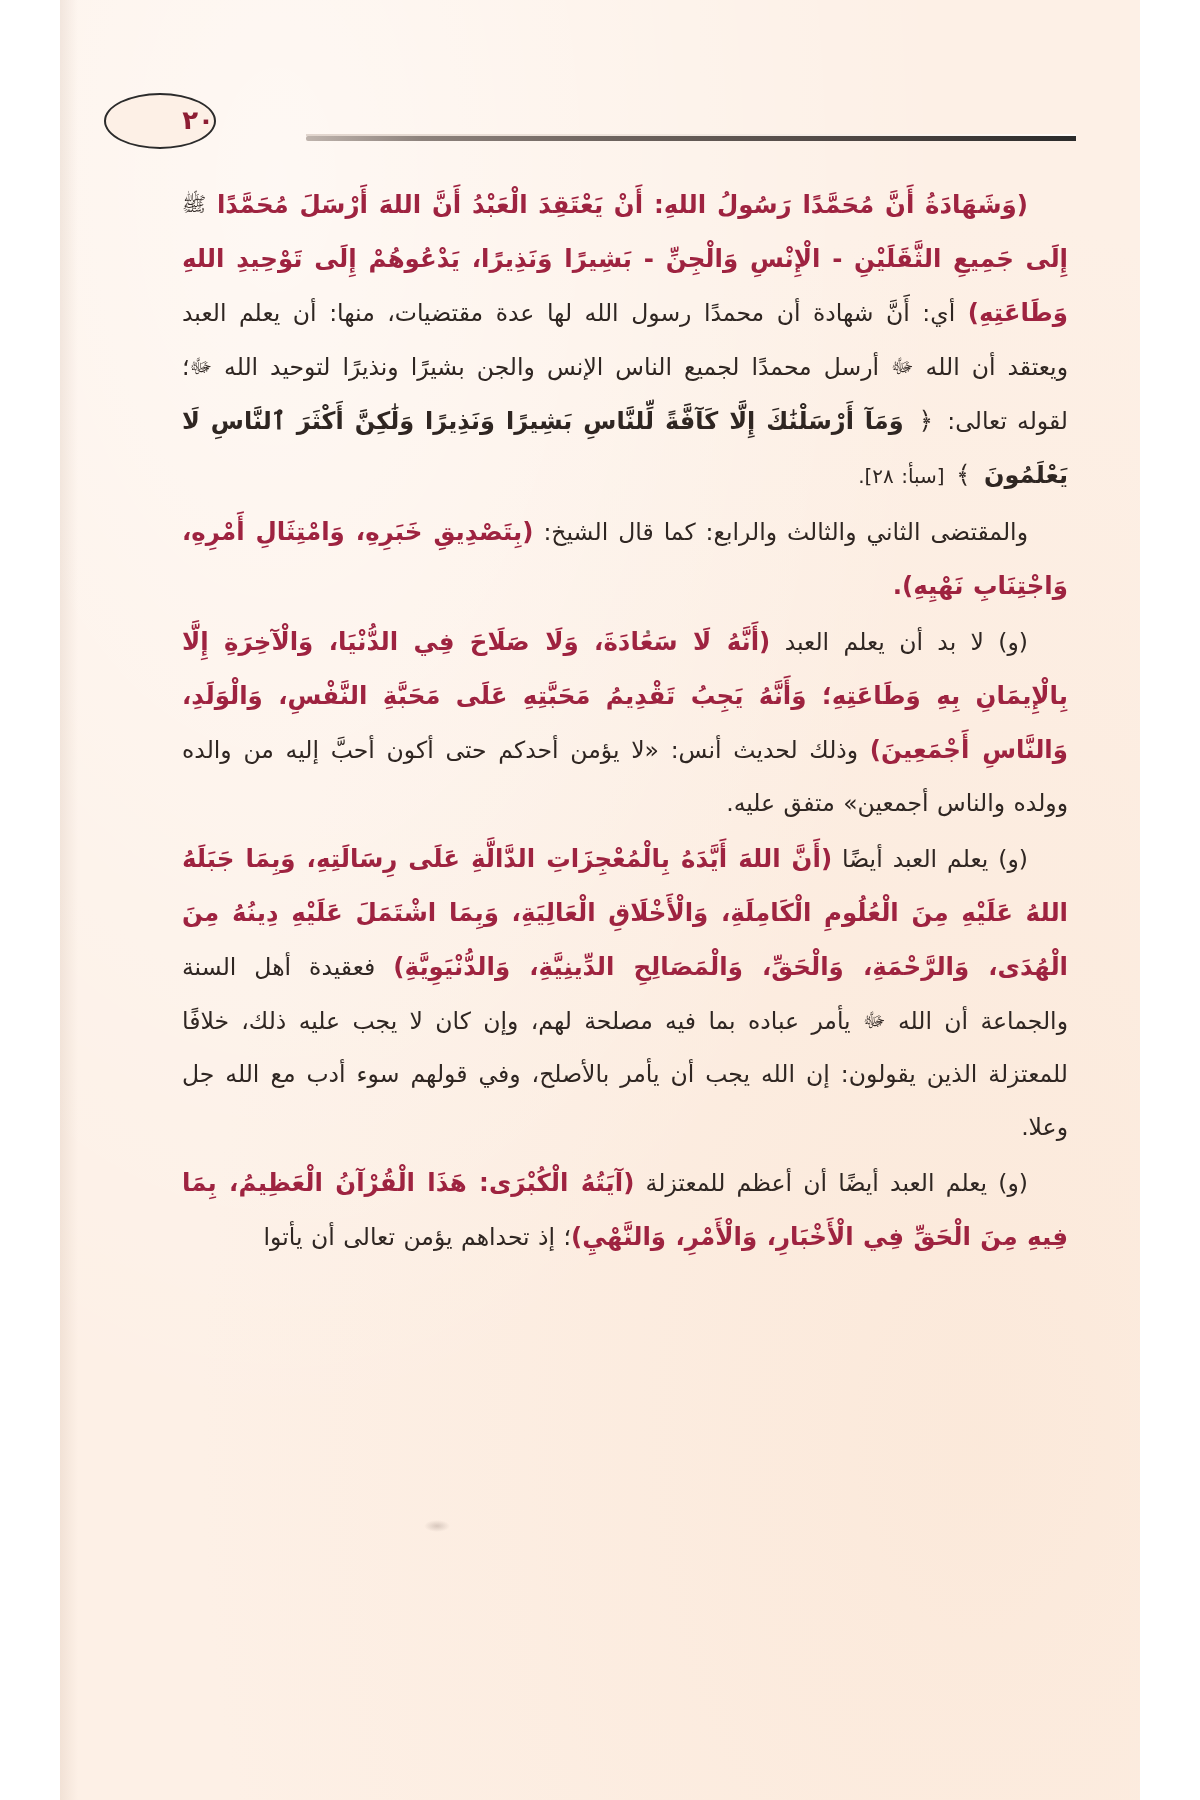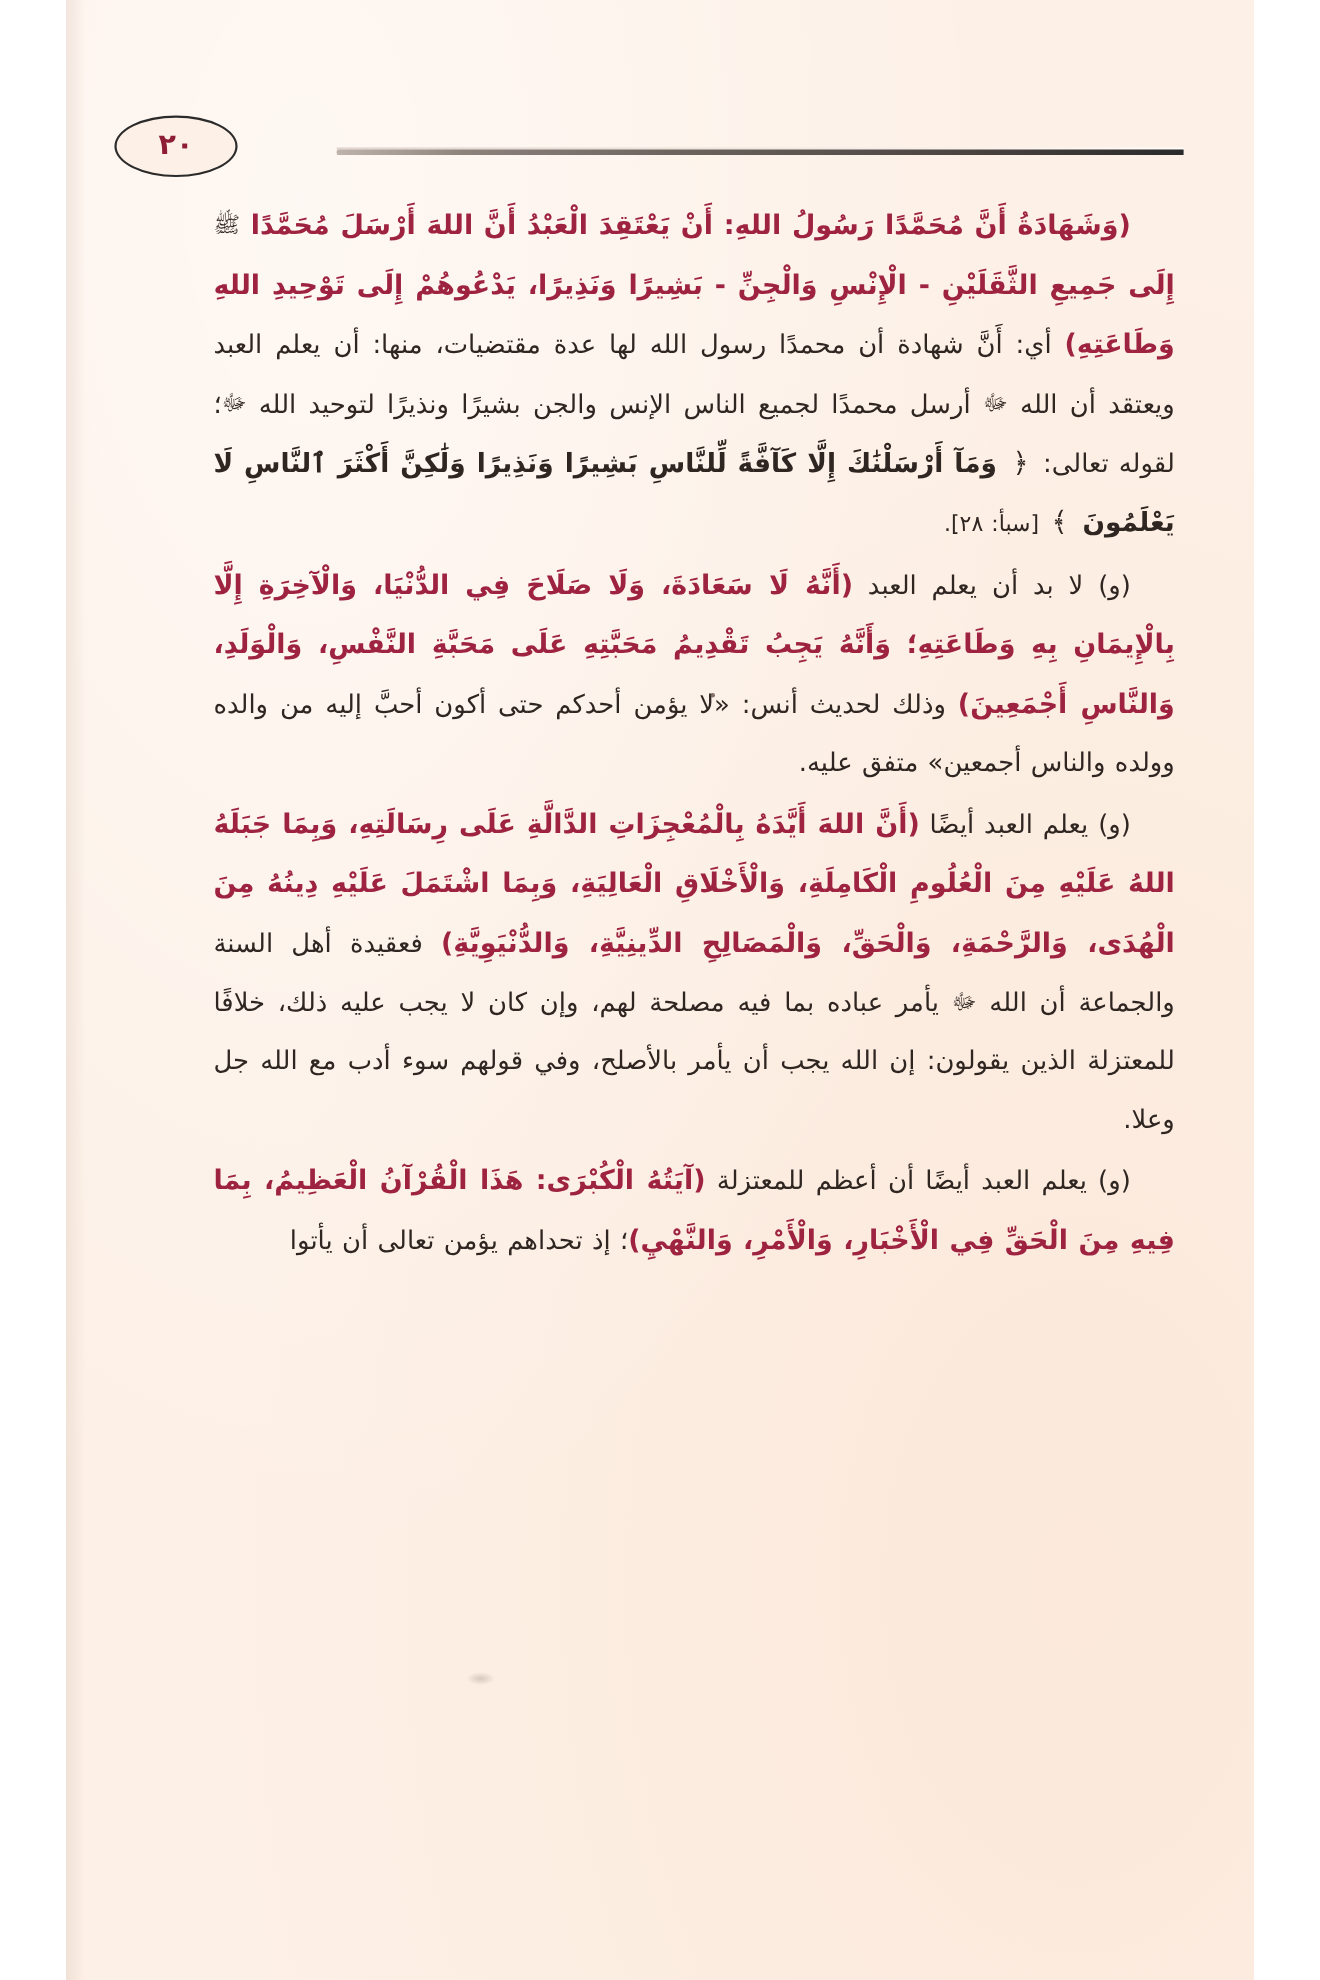--- a/index.html
+++ b/index.html
@@ -51,43 +51,43 @@
     background:linear-gradient(to left,#2b2b2b 0%,#4a4340 25%,#6d635e 60%,#8d827c 85%,#bfb4ad 100%);
     border-radius:2px 0 0 2px;
   }
   #rule .bar2{
     position:absolute;left:0;right:0;top:0px;height:2px;
     background:linear-gradient(to left,#ffffff 0%,#e9ded6 60%,#d7c9c0 100%);
     opacity:.75;
   }
   
   #page-number-badge{
-    position:absolute;left:-68px;top:17px;
+    position:absolute;left:-68px;top:5px;
     width:108px;height:52px;
     border:2.4px solid #2b2b2b;
     border-radius:50%;
     background:#fdf0e6;
-    display:flex;align-items:center;justify-content:center;
+    display:flex;align-items:center;justify-content:flex-start;
   }
   #page-number{
     font-family:"DejaVu Sans","Liberation Sans",sans-serif;
     font-size:26px;color:#8d1d33;font-weight:bold;line-height:1;
     transform:translateY(-1px);
   }
 
   
   #body-text{
     position:absolute;top:178px;right:72px;
     width:886px;
     text-align:justify;
     text-align-last:right;
     direction:rtl;
   }
   p.para{
-    margin:0 0 2px 12px;
+    margin:0 0 2px 0;
     font-size:23.5px;
     line-height:53px;
     color:#3a2b26;
     text-indent:40px;
     text-align:justify;
     text-align-last:right;
     word-spacing:1px;
   }
 
   
@@ -145,20 +145,21 @@
     </div>
 
     <div id="page-number-badge">
       <span id="page-number">٢٠</span>
     </div>
   </div>
 
   <div id="body-text">
 
   <p class="para"><span class="matn">(وَشَهَادَةُ أَنَّ مُحَمَّدًا رَسُولُ اللهِ: أَنْ يَعْتَقِدَ الْعَبْدُ أَنَّ اللهَ أَرْسَلَ مُحَمَّدًا </span><span class="sallam">ﷺ</span><span class="matn"> إِلَى جَمِيعِ الثَّقَلَيْنِ - الْإِنْسِ وَالْجِنِّ - بَشِيرًا وَنَذِيرًا، يَدْعُوهُمْ إِلَى تَوْحِيدِ اللهِ وَطَاعَتِهِ)</span><span class="sharh"> أي: أَنَّ شهادة أن محمدًا رسول الله لها عدة مقتضيات، منها: أن يعلم العبد ويعتقد أن الله </span><span class="sallam">ﷻ</span><span class="sharh"> أرسل محمدًا لجميع الناس الإنس والجن بشيرًا ونذيرًا لتوحيد الله </span><span class="sallam">ﷻ</span><span class="sharh">؛ لقوله تعالى: </span><span class="ayah-mark">﴿</span><span class="ayah"> وَمَآ أَرْسَلْنَٰكَ إِلَّا كَآفَّةً لِّلنَّاسِ بَشِيرًا وَنَذِيرًا وَلَٰكِنَّ أَكْثَرَ ٱلنَّاسِ لَا يَعْلَمُونَ </span><span class="ayah-mark">﴾</span><span class="ref"> [سبأ: ٢٨].</span></p>
+      <p class="para"><span class="sharh">والمقتضى الثاني والثالث والرابع: كما قال الشيخ: </span><span class="matn">(بِتَصْدِيقِ خَبَرِهِ، وَامْتِثَالِ أَمْرِهِ، وَاجْتِنَابِ نَهْيِهِ).</span></p>
       <p class="para"><span class="sharh">(و) لا بد أن يعلم العبد </span><span class="matn">(أَنَّهُ لَا سَعَادَةَ، وَلَا صَلَاحَ فِي الدُّنْيَا، وَالْآخِرَةِ إِلَّا بِالْإِيمَانِ بِهِ وَطَاعَتِهِ؛ وَأَنَّهُ يَجِبُ تَقْدِيمُ مَحَبَّتِهِ عَلَى مَحَبَّةِ النَّفْسِ، وَالْوَلَدِ، وَالنَّاسِ أَجْمَعِينَ)</span><span class="sharh"> وذلك لحديث أنس: «لا يؤمن أحدكم حتى أكون أحبَّ إليه من والده وولده والناس أجمعين» متفق عليه.</span></p>
       <p class="para"><span class="sharh">(و) يعلم العبد أيضًا </span><span class="matn">(أَنَّ اللهَ أَيَّدَهُ بِالْمُعْجِزَاتِ الدَّالَّةِ عَلَى رِسَالَتِهِ، وَبِمَا جَبَلَهُ اللهُ عَلَيْهِ مِنَ الْعُلُومِ الْكَامِلَةِ، وَالْأَخْلَاقِ الْعَالِيَةِ، وَبِمَا اشْتَمَلَ عَلَيْهِ دِينُهُ مِنَ الْهُدَى، وَالرَّحْمَةِ، وَالْحَقِّ، وَالْمَصَالِحِ الدِّينِيَّةِ، وَالدُّنْيَوِيَّةِ)</span><span class="sharh"> فعقيدة أهل السنة والجماعة أن الله </span><span class="sallam">ﷻ</span><span class="sharh"> يأمر عباده بما فيه مصلحة لهم، وإن كان لا يجب عليه ذلك، خلافًا للمعتزلة الذين يقولون: إن الله يجب أن يأمر بالأصلح، وفي قولهم سوء أدب مع الله جل وعلا.</span></p>
       <p class="para"><span class="sharh">(و) يعلم العبد أيضًا أن أعظم للمعتزلة </span><span class="matn">(آيَتُهُ الْكُبْرَى: هَذَا الْقُرْآنُ الْعَظِيمُ، بِمَا فِيهِ مِنَ الْحَقِّ فِي الْأَخْبَارِ، وَالْأَمْرِ، وَالنَّهْيِ)</span><span class="sharh">؛ إذ تحداهم يؤمن تعالى أن يأتوا</span></p>
     </div>
 
   <div class="ink-dot" style="top:630px;right:490px;"></div>
   <div class="smudge" style="top:1520px;right:690px;"></div>
 </div>
 
 </body></html>

